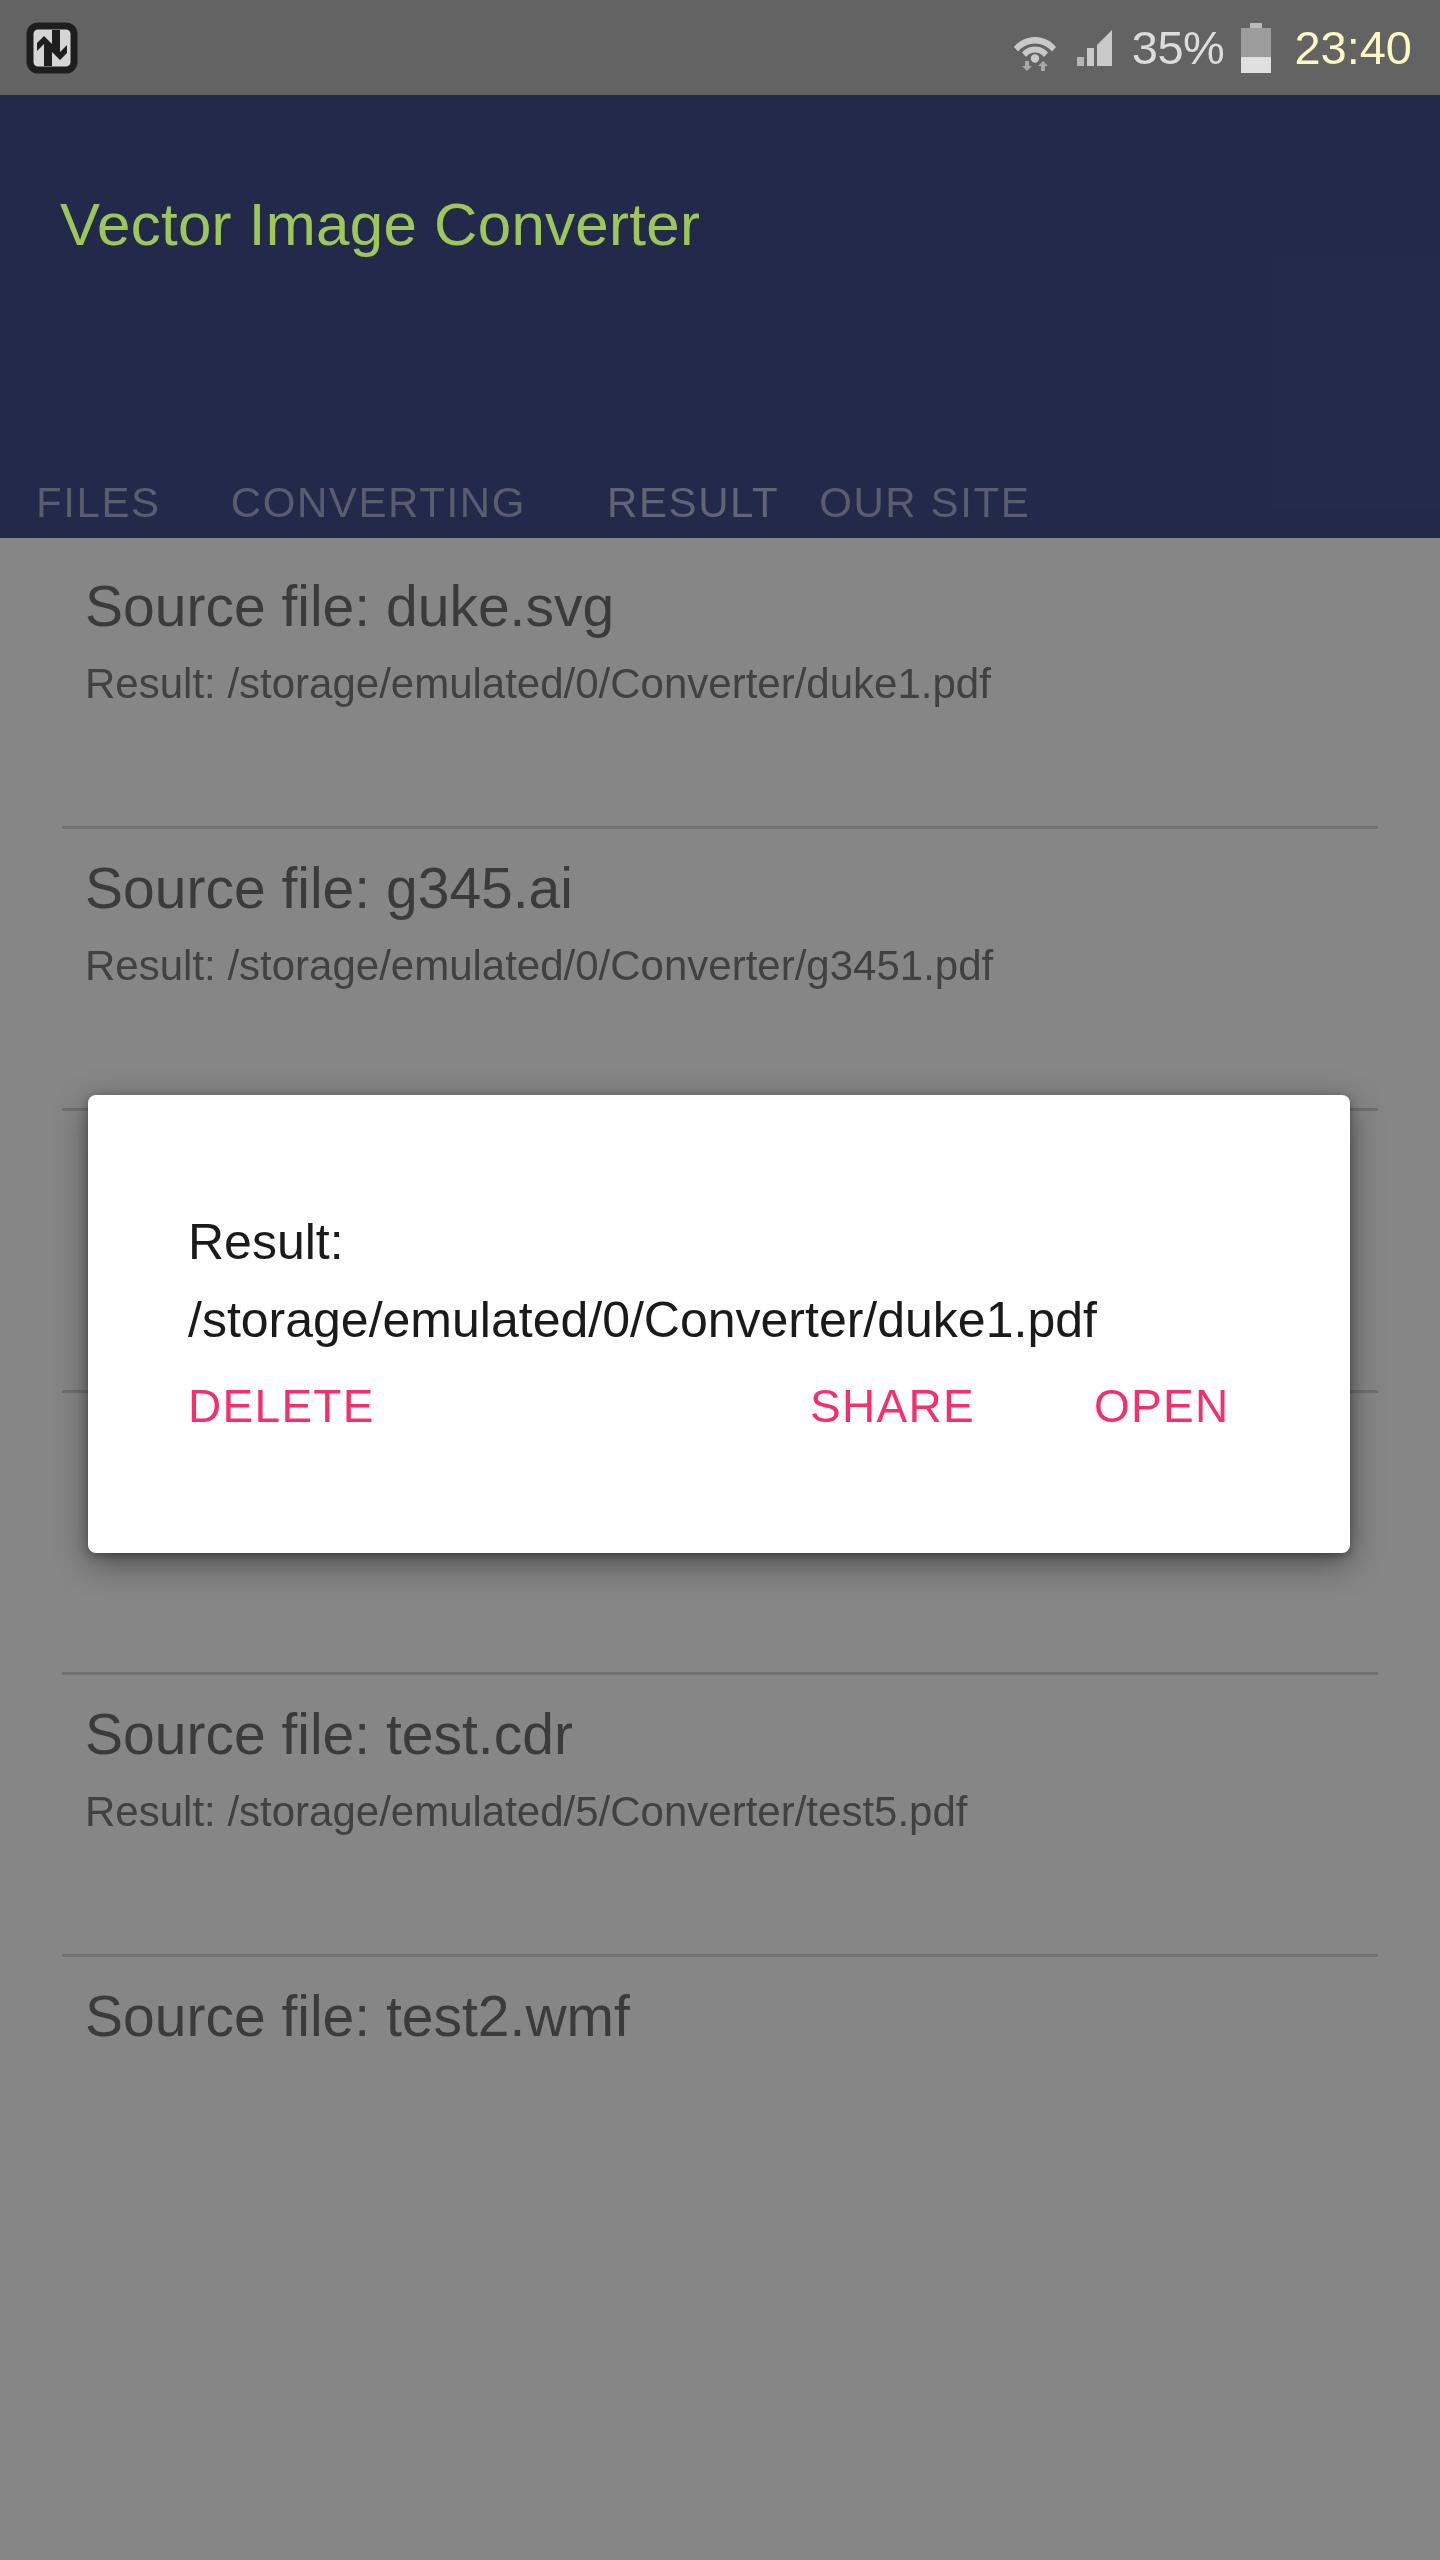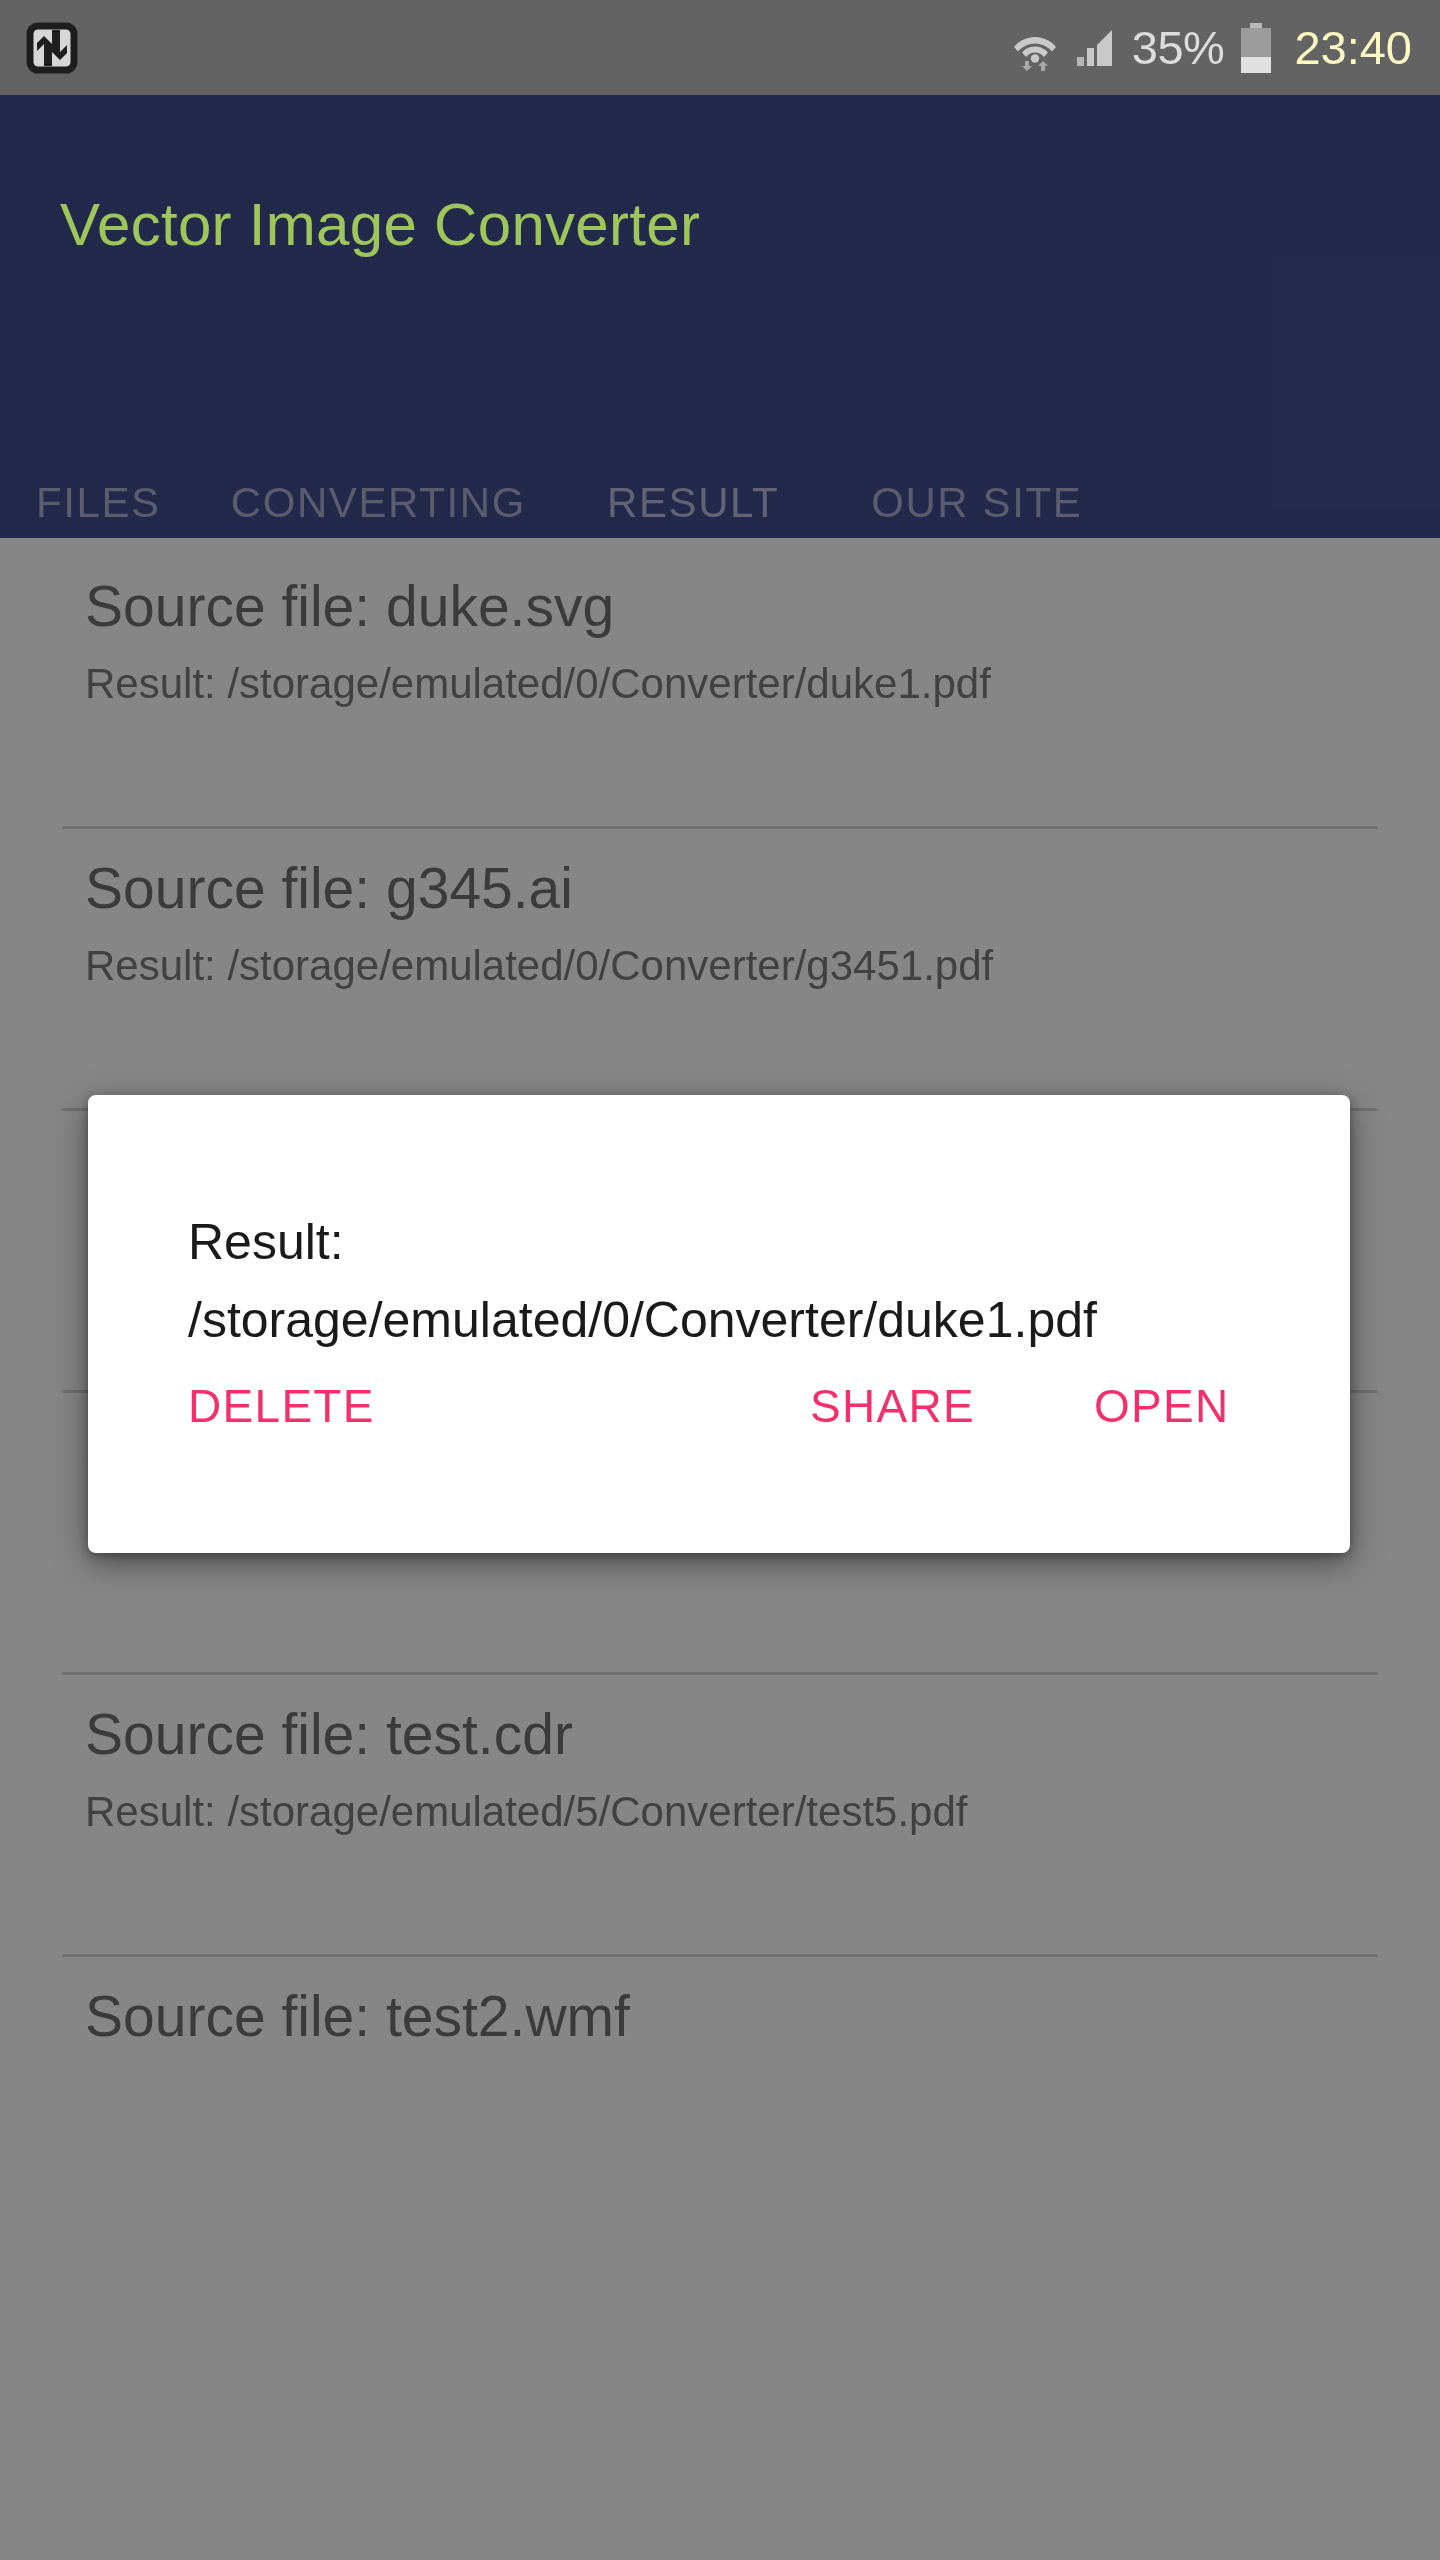--- a/index.html
+++ b/index.html
@@ -48,21 +48,21 @@
   }
   .tab {
     font-size:42px; letter-spacing:1.6px; line-height:1;
     color:#63687e; font-weight:400; white-space:nowrap;
     padding-top:4px;
   }
   .tab.active { color:#6d7288; }
   #tab-files    { margin-left:36px; }
   #tab-conv     { margin-left:70px; }
   #tab-result   { margin-left:81px; }
-  #tab-site     { margin-left:92px; }
+  #tab-site     { margin-left:40px; }
   #tab-indicator {
     position:absolute; left:738px; top:527px;
     width:282px; height:11px; background:#7C2240;
   }
 
   
   #content {
     position:absolute; left:0; top:538px; width:1440px; height:2022px;
     background:#ffffff;
   }

